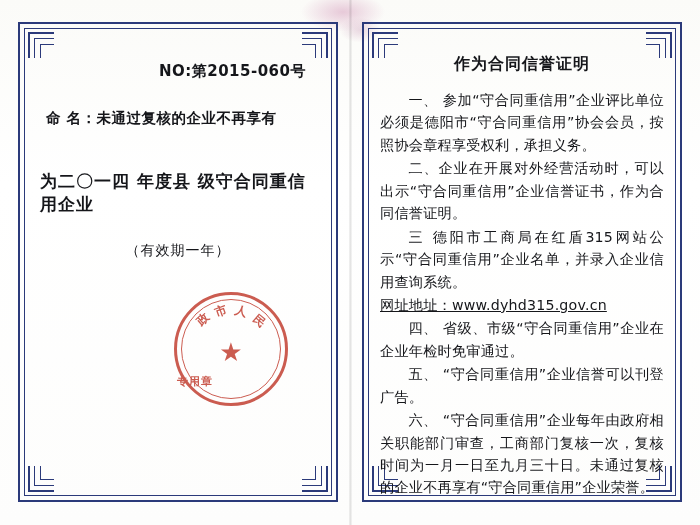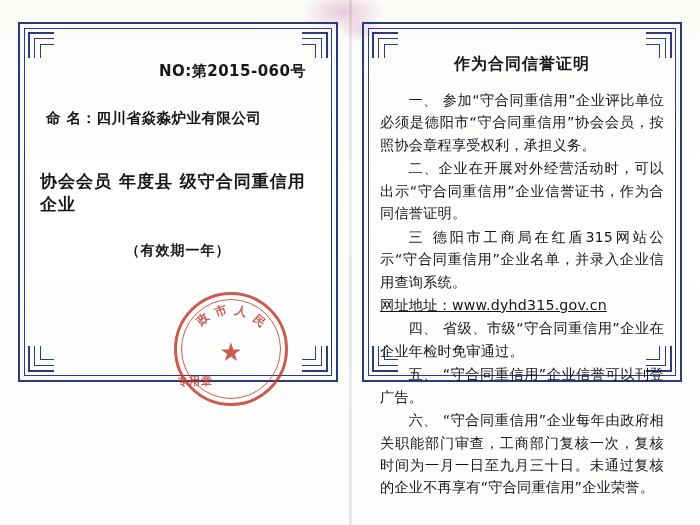--- a/index.html
+++ b/index.html
@@ -35,21 +35,21 @@
     left: 349px;
     top: 0;
     width: 3px;
     height: 525px;
     background: linear-gradient(to right, rgba(0,0,0,0.05), rgba(0,0,0,0.10), rgba(0,0,0,0.03));
   }
   .page {
     position: absolute;
     top: 22px;
     width: 320px;
-    height: 360px;
+    height: 480px;
   }
   .page.left  { left: 18px; }
   .page.right { left: 362px; }
 
   
   .frame-outer {
     position: absolute;
     left: 0; top: 0; right: 0; bottom: 0;
     border: 2px solid #2b3a7a;
   }
@@ -120,21 +120,21 @@
     margin-top: 54px;
     padding-left: 92px;
     font-size: 16px;
     font-weight: bold;
     letter-spacing: 2px;
   }
   .valid-line {
     margin-top: 26px;
     text-align: center;
     font-size: 14px;
-    font-weight: bold;
+    font-weight: normal;
     letter-spacing: 1px;
   }
 
   
   .seal {
     position: absolute;
     left: 138px;
     top: 252px;
     width: 108px;
     height: 108px;
@@ -244,22 +244,22 @@
         <i class="h1"></i>
         <i class="v1"></i>
         <i class="h2"></i>
         <i class="v2"></i>
         <i class="h3"></i>
         <i class="v3"></i>
       </div>
 
     <div class="content">
       <div class="no-line">NO:第2015-060号</div>
-      <div class="name-line">命 名：四川省焱淼炉业有限公司</div>
-      <div class="award-line">协会会员 年度县 级守合同重信用企业</div>
+      <div class="name-line">命 名：未通过复核的企业不再享有</div>
+      <div class="award-line">为二〇一四 年度县 级守合同重信用企业</div>
 
       <div class="seal">
         <div class="ring2"></div>
         <div class="seal-top">
           <span style="left:20px; top:16px; transform:rotate(-42deg);">政</span>
           <span style="left:38px; top:8px;  transform:rotate(-20deg);">市</span>
           <span style="left:58px; top:8px;  transform:rotate(16deg);">人</span>
           <span style="left:76px; top:18px; transform:rotate(40deg);">民</span>
         </div>
         <div class="seal-star">★</div>

